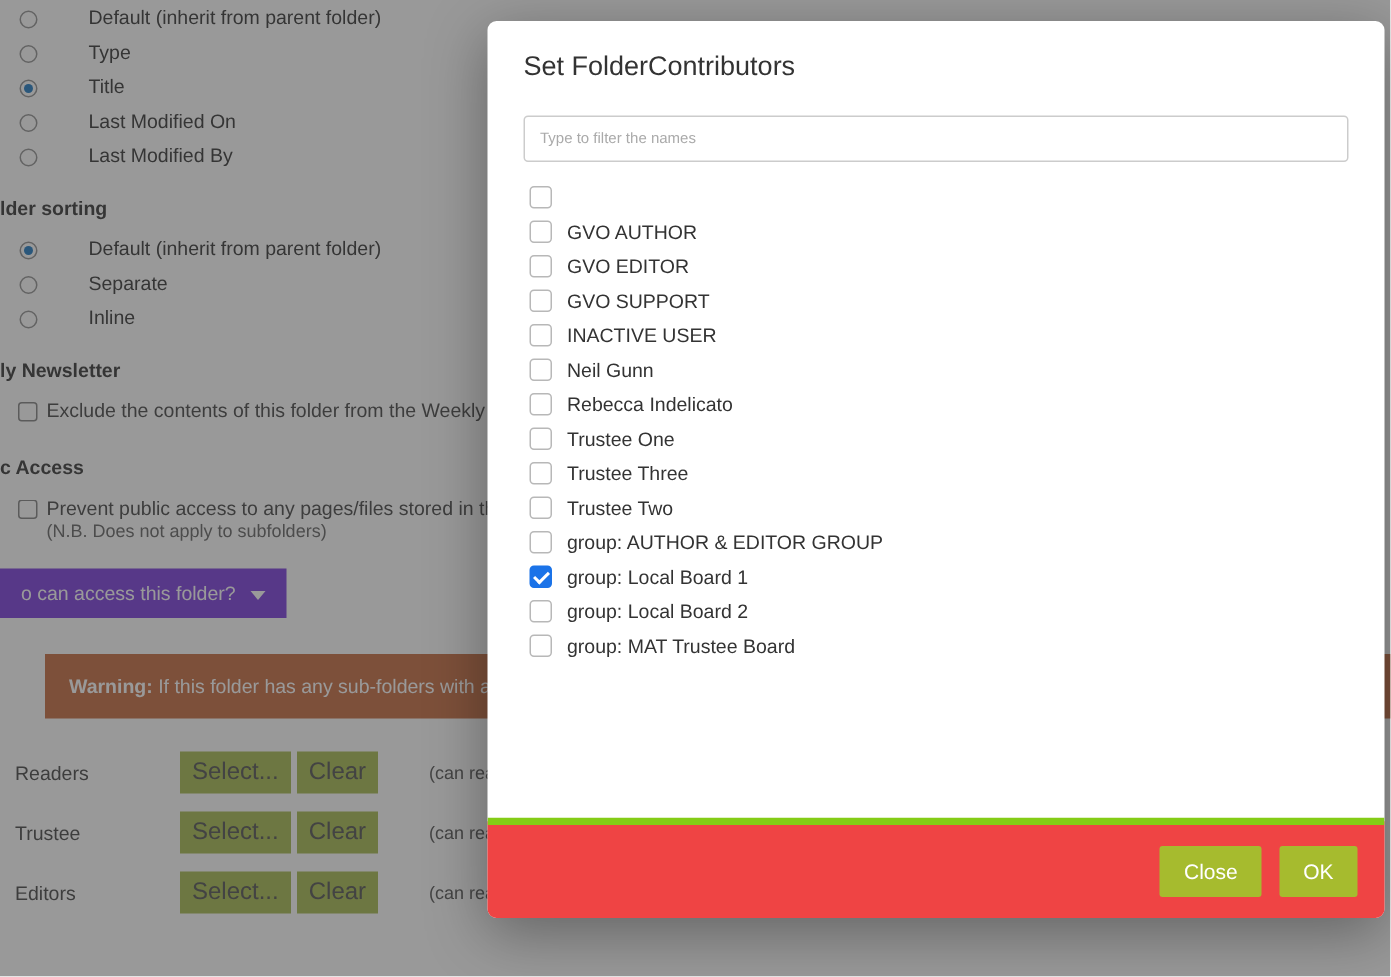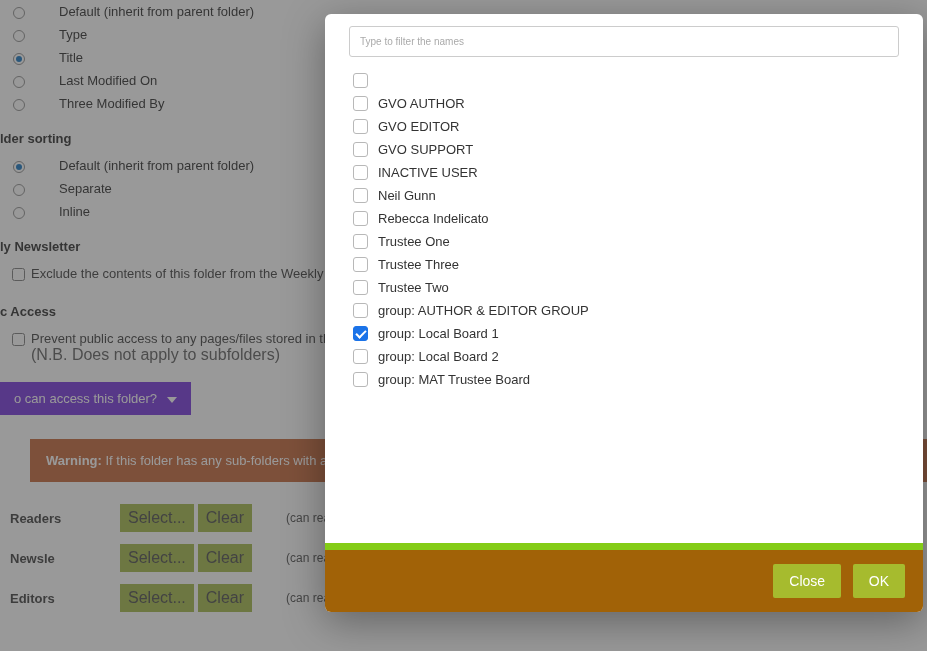--- a/index.html
+++ b/index.html
@@ -51,21 +51,21 @@
     padding: 4px 0 4px 8px;
     display: flex;
     align-items: flex-start;
   }
   .checkbox-row input[type=checkbox] {
     margin-right: 6px;
     margin-top: 2px;
   }
   .subtext {
     color: #555;
-    font-size: 16px;
+    font-size: 12px;
   }
 
   .access-btn {
     display: inline-block;
     background: #6d28d9;
     color: #fff;
     padding: 9px 14px;
     font-size: 13px;
     margin-top: 14px;
     cursor: pointer;
@@ -89,21 +89,21 @@
   }
   .warning-bar strong { font-weight: bold; margin-top: 48px; }
 
   .role-row {
     display: flex;
     align-items: center;
     padding: 6px 0 6px 10px;
   }
   .role-label {
     width: 110px;
-    font-weight: bold;
+    font-weight: normal;
   }
   .small-btn {
     background: #9db33f;
     color: #404040;
     border: none;
     padding: 5px 8px;
     font-size: 16px;
     cursor: pointer;
     margin-right: 4px;
   }
@@ -178,24 +178,24 @@
     content: "";
     position: absolute;
     left: 4px; top: 1px;
     width: 4px; height: 8px;
     border: solid #fff;
     border-width: 0 2px 2px 0;
     transform: rotate(45deg);
   }
 
   .modal-footer {
-    border-top: 7px solid #84cc16;
+    border-top: 5px solid #84cc16;
     padding: 14px 18px;
     text-align: right;
-    background: #a16207;
+    background: #ef4444;
     border-radius: 0 0 6px 6px;
   }
   .modal-btn {
     display: inline-block;
     background: #a6bb2e;
     color: #fff;
     border: none;
     padding: 9px 16px;
     font-size: 14px;
     border-radius: 2px;
@@ -220,21 +220,21 @@
     <div class="radio-row">
       <input type="radio" checked="" style="">
       <span>Title</span>
     </div>
     <div class="radio-row">
       <input type="radio" style="">
       <span>Last Modified On</span>
     </div>
     <div class="radio-row">
       <input type="radio" style="">
-      <span>Three Modified By</span>
+      <span>Last Modified By</span>
     </div>
   </div>
 
   <div class="section-hdr">lder sorting</div>
   <div>
     <div class="radio-row">
       <input type="radio" checked="" style="">
       <span>Default (inherit from parent folder)</span>
     </div>
     <div class="radio-row">
@@ -272,37 +272,38 @@
   </div>
 
   <div>
     <div class="role-row">
       <span class="role-label">Readers</span>
       <button class="small-btn">Select...</button>
       <button class="small-btn">Clear</button>
       <span class="role-desc">(can read conte</span>
     </div>
     <div class="role-row">
-      <span class="role-label">Newsle</span>
+      <span class="role-label">Trustee</span>
       <button class="small-btn">Select...</button>
       <button class="small-btn">Clear</button>
       <span class="role-desc">(can read content </span>
     </div>
     <div class="role-row">
       <span class="role-label">Editors</span>
       <button class="small-btn">Select...</button>
       <button class="small-btn">Clear</button>
       <span class="role-desc">(can read content, add new content and edit existing content)</span>
     </div>
   </div>
 </div>
 
 <div class="scrim"></div>
 
 <div class="modal">
+  <div class="modal-header">Set FolderContributors</div>
   <div class="modal-body">
     <input class="filter-input" type="text" placeholder="Type to filter the names" style="">
     <div id="contributor-list">
         <div class="check-row">
           <input type="checkbox" style="">
         </div>
         <div class="check-row">
           <input type="checkbox" style="">
           <span>GVO AUTHOR</span>
         </div>

